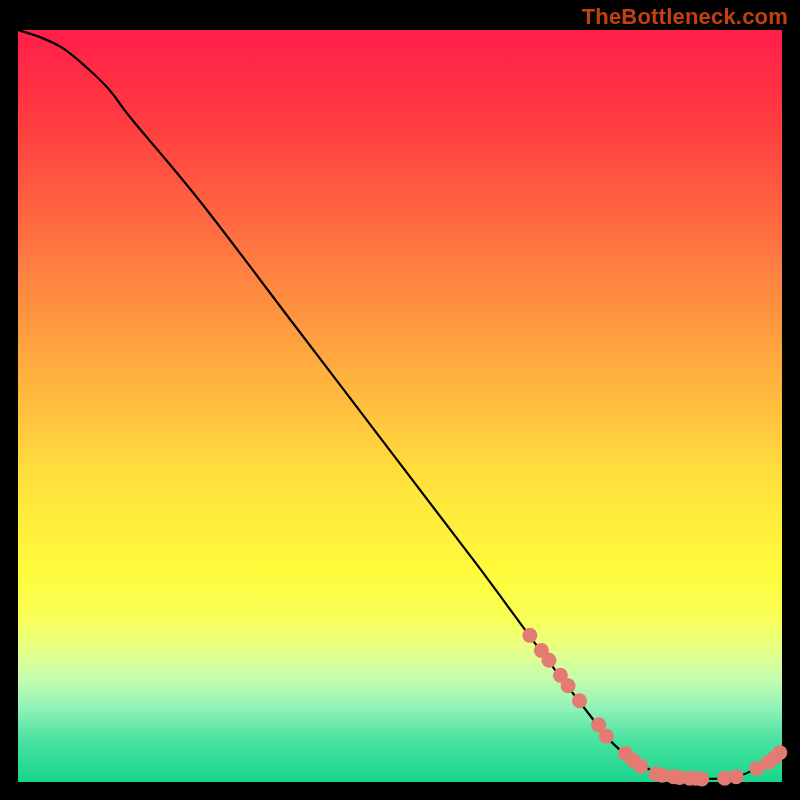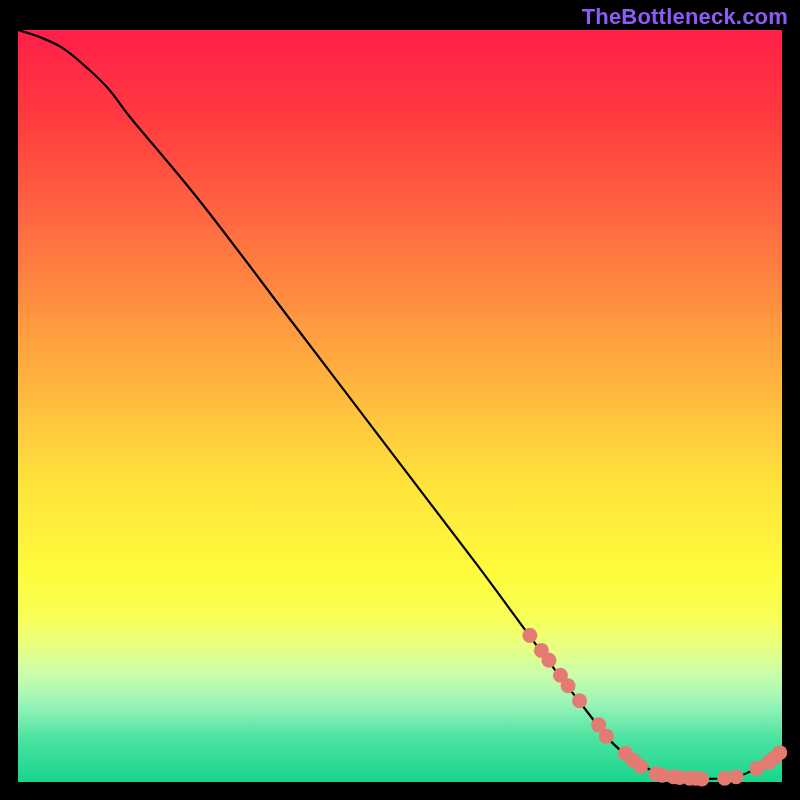--- a/index.html
+++ b/index.html
@@ -15,21 +15,21 @@
     width: 800px;
     height: 800px;
   }
   .watermark {
     position: absolute;
     top: 4px;
     right: 12px;
     font-family: Arial, Helvetica, sans-serif;
     font-size: 22px;
     font-weight: bold;
-    color: #8b5cf6;
+    color: #c2410c;
     letter-spacing: 0.2px;
     z-index: 5;
   }
   svg {
     position: absolute;
     left: 0;
     top: 0;
   }
 </style>
 </head>

